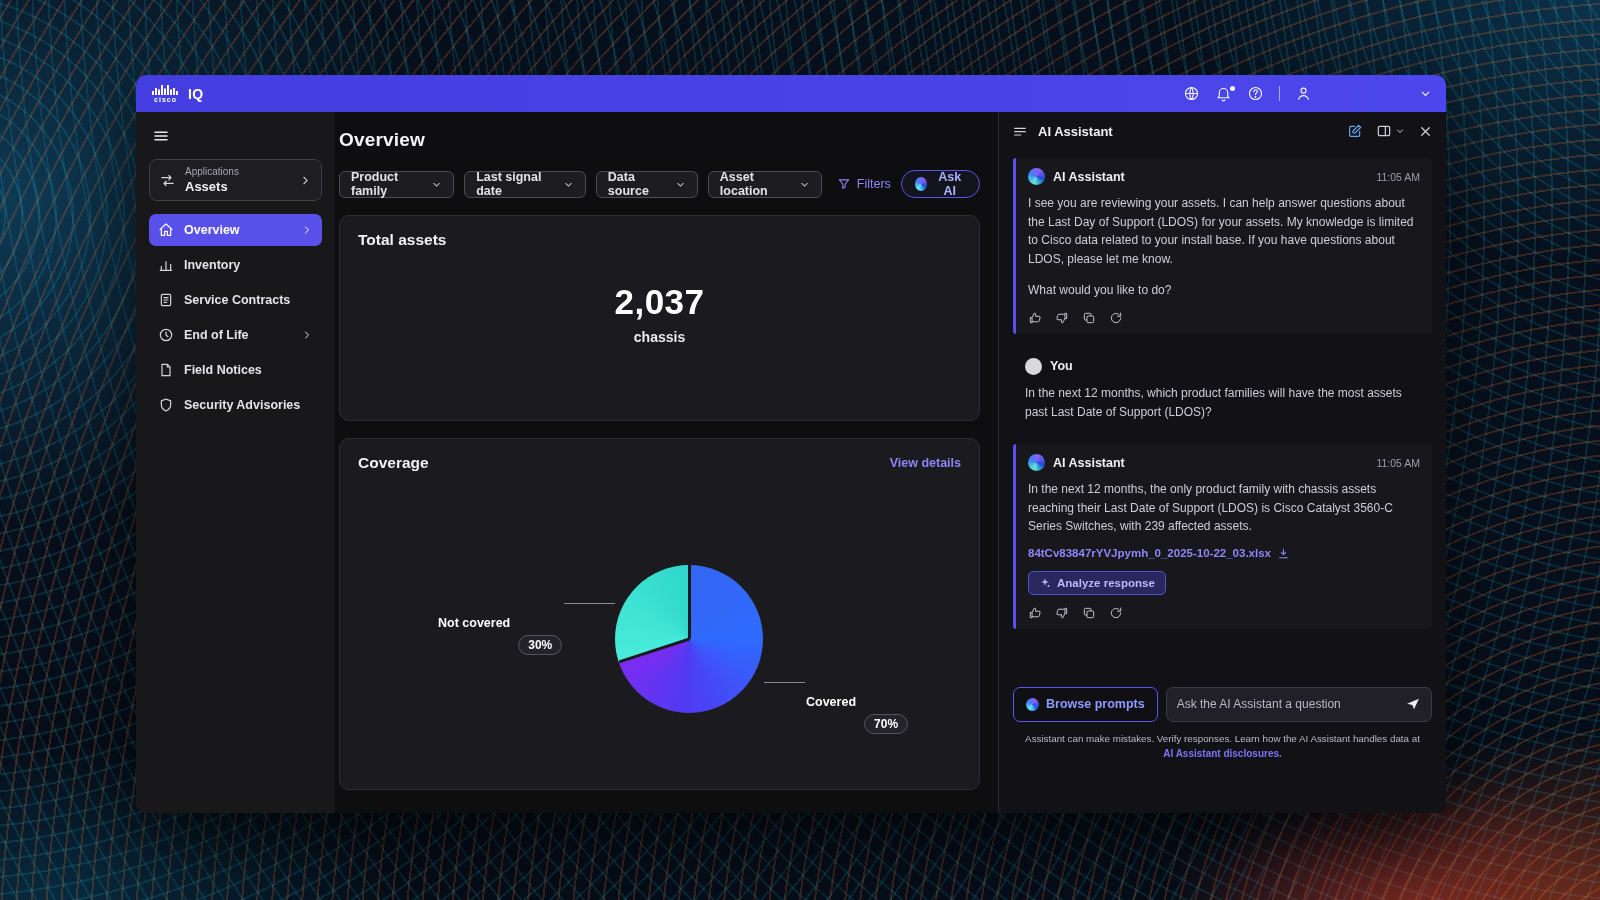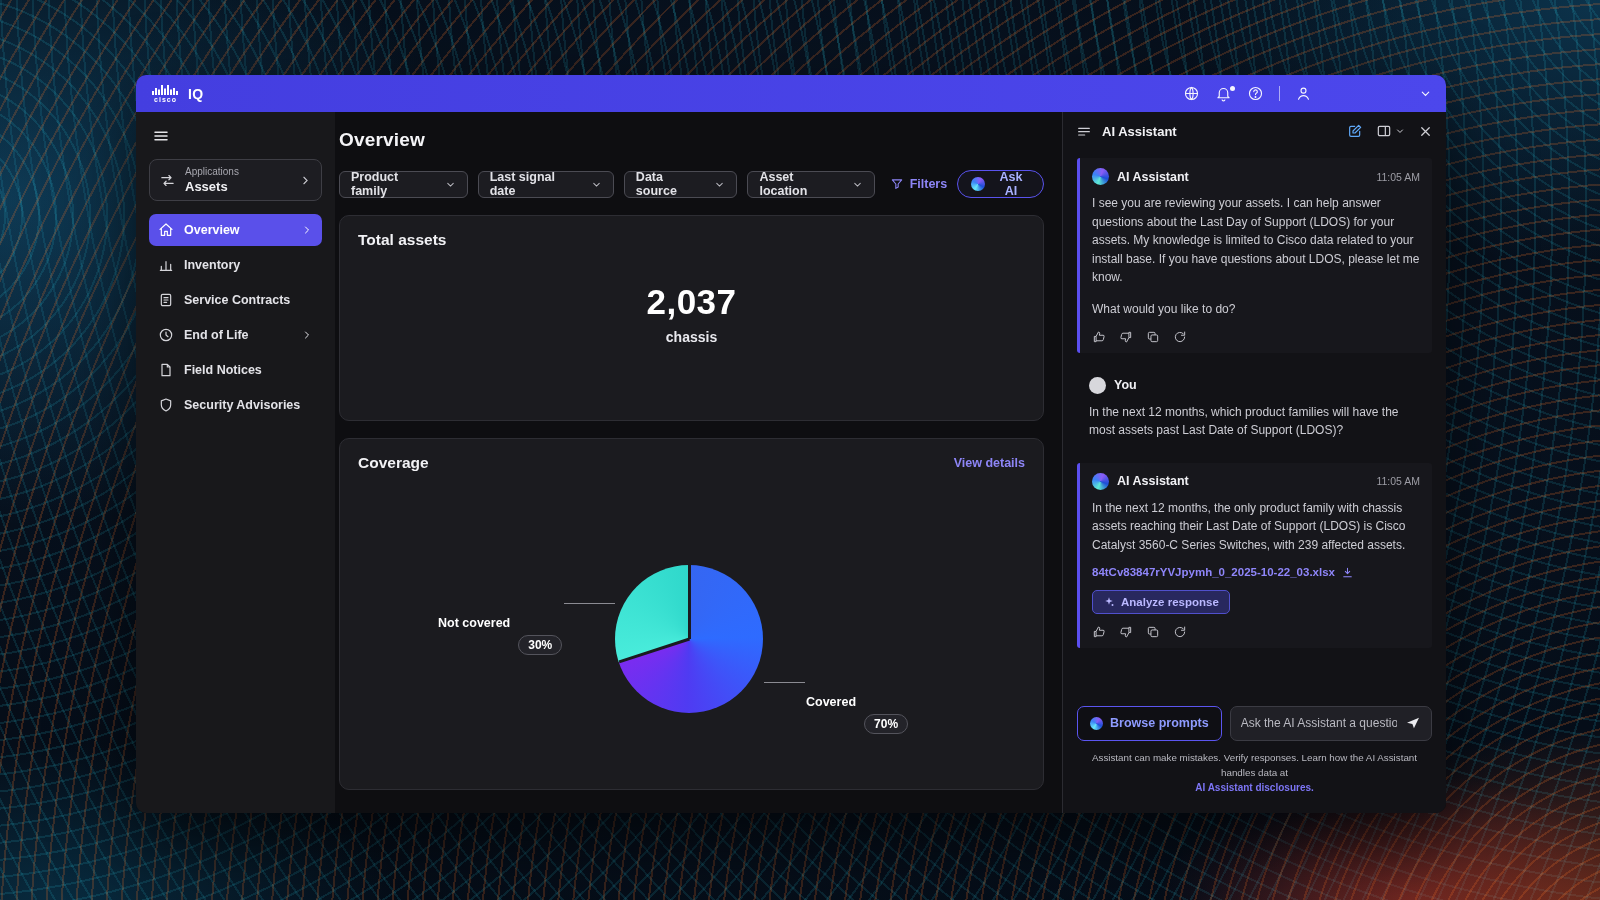--- a/index.html
+++ b/index.html
@@ -68,21 +68,21 @@
   
   .main { flex: 1; min-width: 0; padding: 14px 18px 0 4px; position: relative; }
   .page-title { color: #f4f4f7; font-size: 19px; font-weight: 700; margin: 3px 0 19px 0; letter-spacing: 0.2px; }
   .filter-row { display: flex; align-items: center; gap: 10px; margin-bottom: 17px; }
   .chip {
     display: flex; align-items: center; gap: 8px; height: 27px; padding: 0 11px;
     background: #1c1c21; border: 1px solid #4b4b53; border-radius: 6px;
     color: #e2e2e7; font-size: 12.5px; font-weight: 600; cursor: pointer;
   }
   .chip .chev { color: #b9b9c0; }
-  .filters-link { display: flex; align-items: center; gap: 6px; color: #8d85f6; font-size: 12.5px; font-weight: 700; margin-left: 5px; cursor: pointer; }
+  .filters-link { display: flex; align-items: center; gap: 6px; color: #8d85f6; font-size: 12.5px; font-weight: 400; margin-left: 5px; cursor: pointer; }
   .ask-ai-btn {
     margin-left: auto; display: flex; align-items: center; gap: 7px; height: 28px; padding: 0 13px;
     border: 1px solid #5a53ee; border-radius: 15px; background: #14141c;
     color: #a9b2ff; font-size: 12.5px; font-weight: 700; cursor: pointer;
   }
   .ai-orb { width: 14px; height: 14px; border-radius: 50%;
     background: conic-gradient(from 210deg, #67e8f9, #3b82f6, #8b5cf6, #1d4ed8, #67e8f9); }
   .ai-orb.small { width: 13px; height: 13px; }
 
   .card { background: #1b1b1f; border: 1px solid #2d2d33; border-radius: 10px; }
@@ -104,21 +104,21 @@
   .callout-label { color: #ffffff; font-size: 12.5px; font-weight: 700; white-space: nowrap; }
   .callout-pill { background: #232329; border: 1px solid #54545c; border-radius: 11px; padding: 2px 9px;
     color: #ffffff; font-size: 12px; font-weight: 700; margin-top: 45px; }
   .callout.nc { left: 98px; top: 151px; }
   .callout.cv { left: 466px; top: 230px; }
   .lead-line { position: absolute; height: 1px; background: #8b8b92; }
   .lead-line.nc { left: 224px; top: 164px; width: 51px; }
   .lead-line.cv { left: 424px; top: 243px; width: 41px; }
 
   
-  .ai-panel { width: 384px; background: #121216; border-left: 1px solid #2b2b31; display: flex; flex-direction: column; }
+  .ai-panel { width: 448px; background: #121216; border-left: 1px solid #2b2b31; display: flex; flex-direction: column; }
   .ai-head { flex: 0 0 38px; display: flex; align-items: center; gap: 10px; padding: 0 13px; }
   .ai-head-left-icon { color: #cfcfd5; cursor: pointer; }
   .ai-title { color: #f2f2f5; font-size: 13px; font-weight: 700; }
   .ai-head-right { margin-left: auto; display: flex; align-items: center; gap: 13px; color: #cfcfd5; }
   .compose { color: #5fa8f8; cursor: pointer; }
   .layout-group { display: flex; align-items: center; gap: 3px; cursor: pointer; }
   .ai-close { cursor: pointer; }
 
   .ai-msgs { padding: 8px 14px 0 14px; display: flex; flex-direction: column; gap: 14px; }
   .msg { border-radius: 3px; padding: 10px 12px 9px 12px; }

